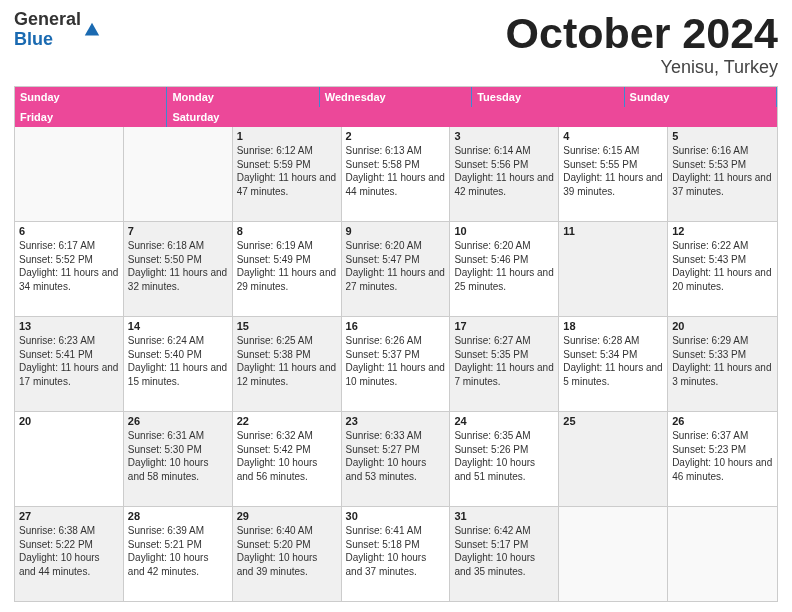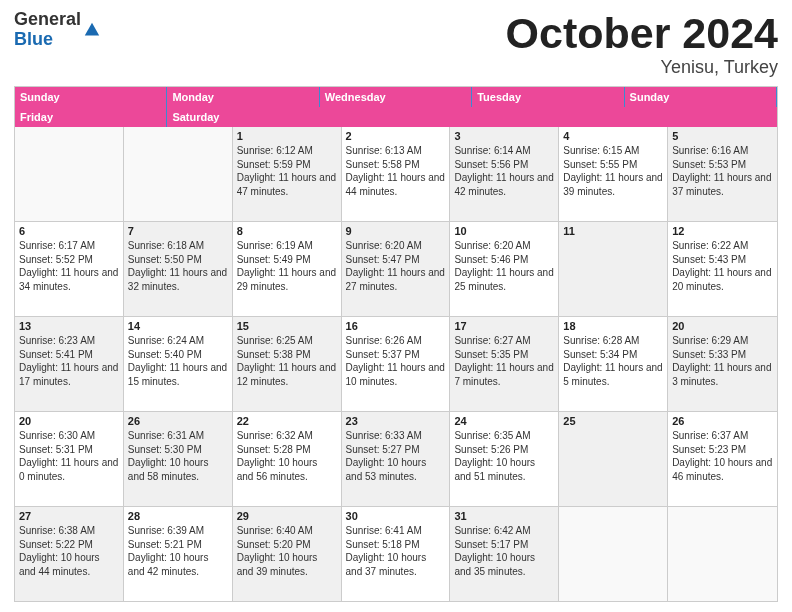--- a/index.html
+++ b/index.html
@@ -257,34 +257,31 @@
           <div class="cal-cell shaded">
             <span class="day-num">20</span>
             <div class="cell-text">Sunrise: 6:29 AM
 Sunset: 5:33 PM
 Daylight: 11 hours and 3 minutes.</div>
           </div>
         </div>
         <div class="cal-row">
           <div class="cal-cell">
             <span class="day-num">20</span>
-            <div class="cell-text">Sunrise: 6:30 AM
-Sunset: 5:31 PM
-Daylight: 11 hours and 0 minutes.</div>
           </div>
           <div class="cal-cell shaded">
             <span class="day-num">26</span>
             <div class="cell-text">Sunrise: 6:31 AM
 Sunset: 5:30 PM
 Daylight: 10 hours and 58 minutes.</div>
           </div>
           <div class="cal-cell">
             <span class="day-num">22</span>
             <div class="cell-text">Sunrise: 6:32 AM
-Sunset: 5:28 PM
+Sunset: 5:42 PM
 Daylight: 10 hours and 56 minutes.</div>
           </div>
           <div class="cal-cell shaded">
             <span class="day-num">23</span>
             <div class="cell-text">Sunrise: 6:33 AM
 Sunset: 5:27 PM
 Daylight: 10 hours and 53 minutes.</div>
           </div>
           <div class="cal-cell">
             <span class="day-num">24</span>

